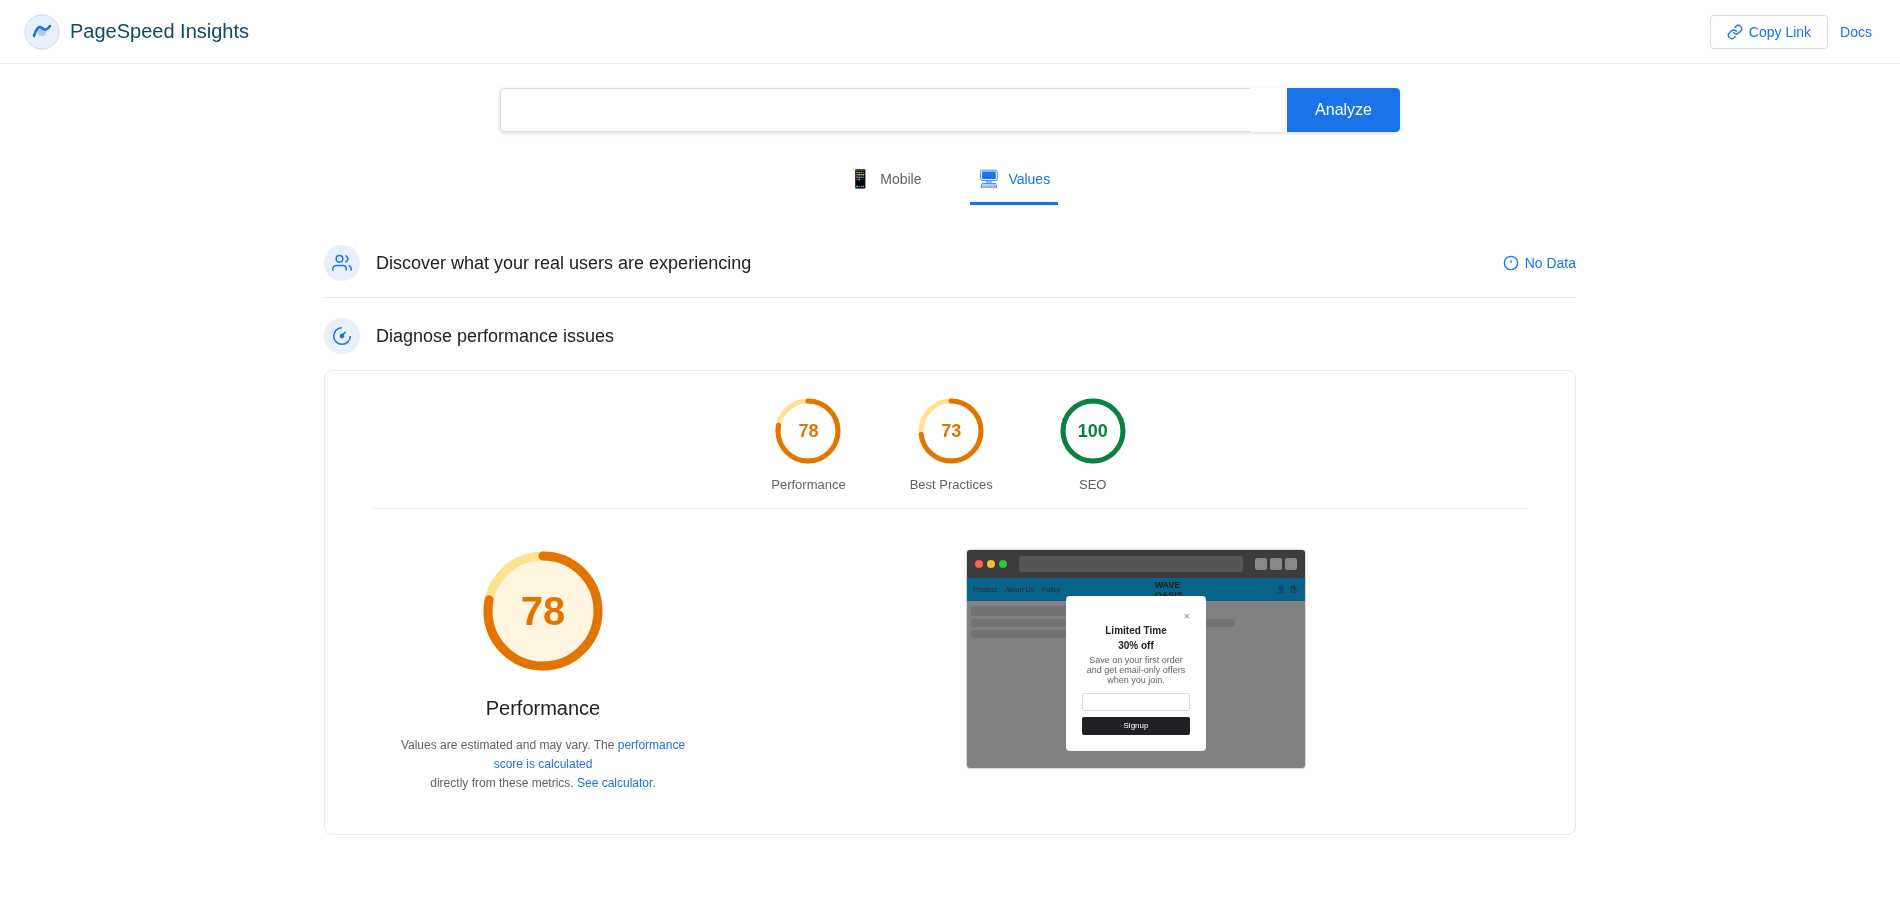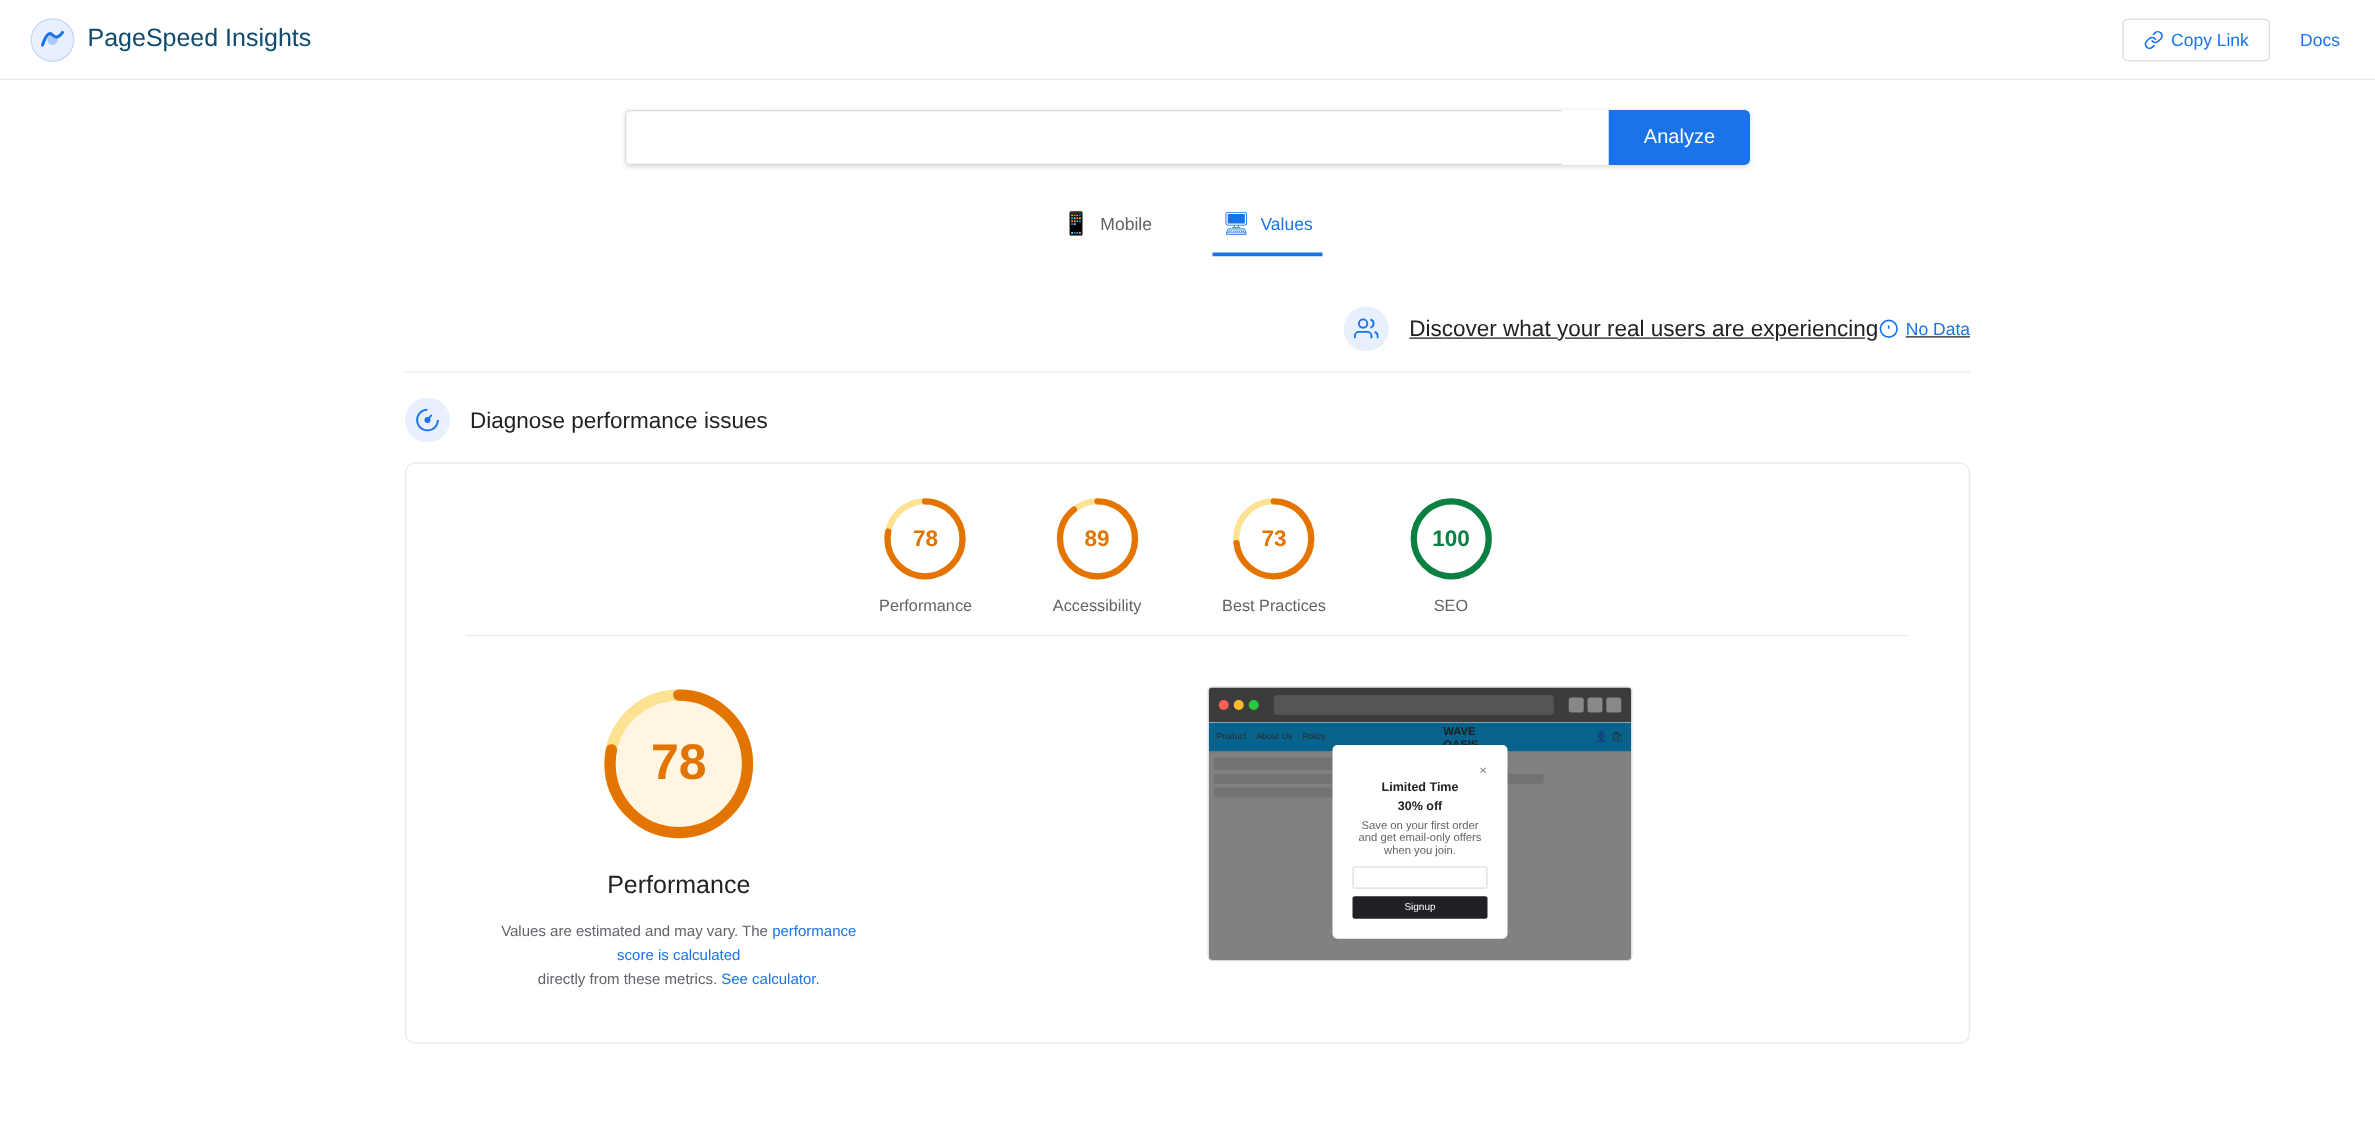--- a/index.html
+++ b/index.html
@@ -22,21 +22,21 @@
       font-weight: 400;
       color: #0c4a6e;
     }
     .header-logo-icon {
       width: 36px;
       height: 36px;
     }
     .header-actions {
       display: flex;
       align-items: center;
-      gap: 20px;
+      gap: 8px;
     }
     .copy-link-btn {
       display: flex;
       align-items: center;
       gap: 6px;
       border: 1px solid #dadce0;
       border-radius: 4px;
       padding: 8px 16px;
       background: #fff;
       color: #1a73e8;
@@ -119,24 +119,23 @@
     .main {
       max-width: 1300px;
       margin: 0 auto;
       padding: 16px 24px;
     }
 
     
     .section-discover {
       display: flex;
       align-items: center;
-      justify-content: flex-end;
+      justify-content: space-between;
       padding: 16px 0;
       border-bottom: 1px solid #e8eaed;
-      text-decoration: underline;
     }
     .section-discover-left {
       display: flex;
       align-items: center;
       gap: 16px;
     }
     .section-icon-circle {
       width: 36px;
       height: 36px;
       border-radius: 50%;
@@ -440,30 +439,20 @@
         <div class="score-circle">
           <svg width="72" height="72" viewBox="0 0 72 72">
             <circle cx="36" cy="36" r="30" fill="none" stroke="#fde293" stroke-width="5"></circle>
             <circle cx="36" cy="36" r="30" fill="none" stroke="#e37400" stroke-width="5" stroke-dasharray="188.5" stroke-dashoffset="41.5" stroke-linecap="round"></circle>
           </svg>
           <span class="score-circle-value color-orange">78</span>
         </div>
         <span class="score-label">Performance</span>
       </div>
 
-      <div class="score-item">
-        <div class="score-circle">
-          <svg width="72" height="72" viewBox="0 0 72 72">
-            <circle cx="36" cy="36" r="30" fill="none" stroke="#fde293" stroke-width="5"></circle>
-            <circle cx="36" cy="36" r="30" fill="none" stroke="#e37400" stroke-width="5" stroke-dasharray="188.5" stroke-dashoffset="20.7" stroke-linecap="round"></circle>
-          </svg>
-          <span class="score-circle-value color-orange">89</span>
-        </div>
-        <span class="score-label">Accessibility</span>
-      </div>
 
       <div class="score-item">
         <div class="score-circle">
           <svg width="72" height="72" viewBox="0 0 72 72">
             <circle cx="36" cy="36" r="30" fill="none" stroke="#fde293" stroke-width="5"></circle>
             <circle cx="36" cy="36" r="30" fill="none" stroke="#e37400" stroke-width="5" stroke-dasharray="188.5" stroke-dashoffset="50.9" stroke-linecap="round"></circle>
           </svg>
           <span class="score-circle-value color-orange">73</span>
         </div>
         <span class="score-label">Best Practices</span>

